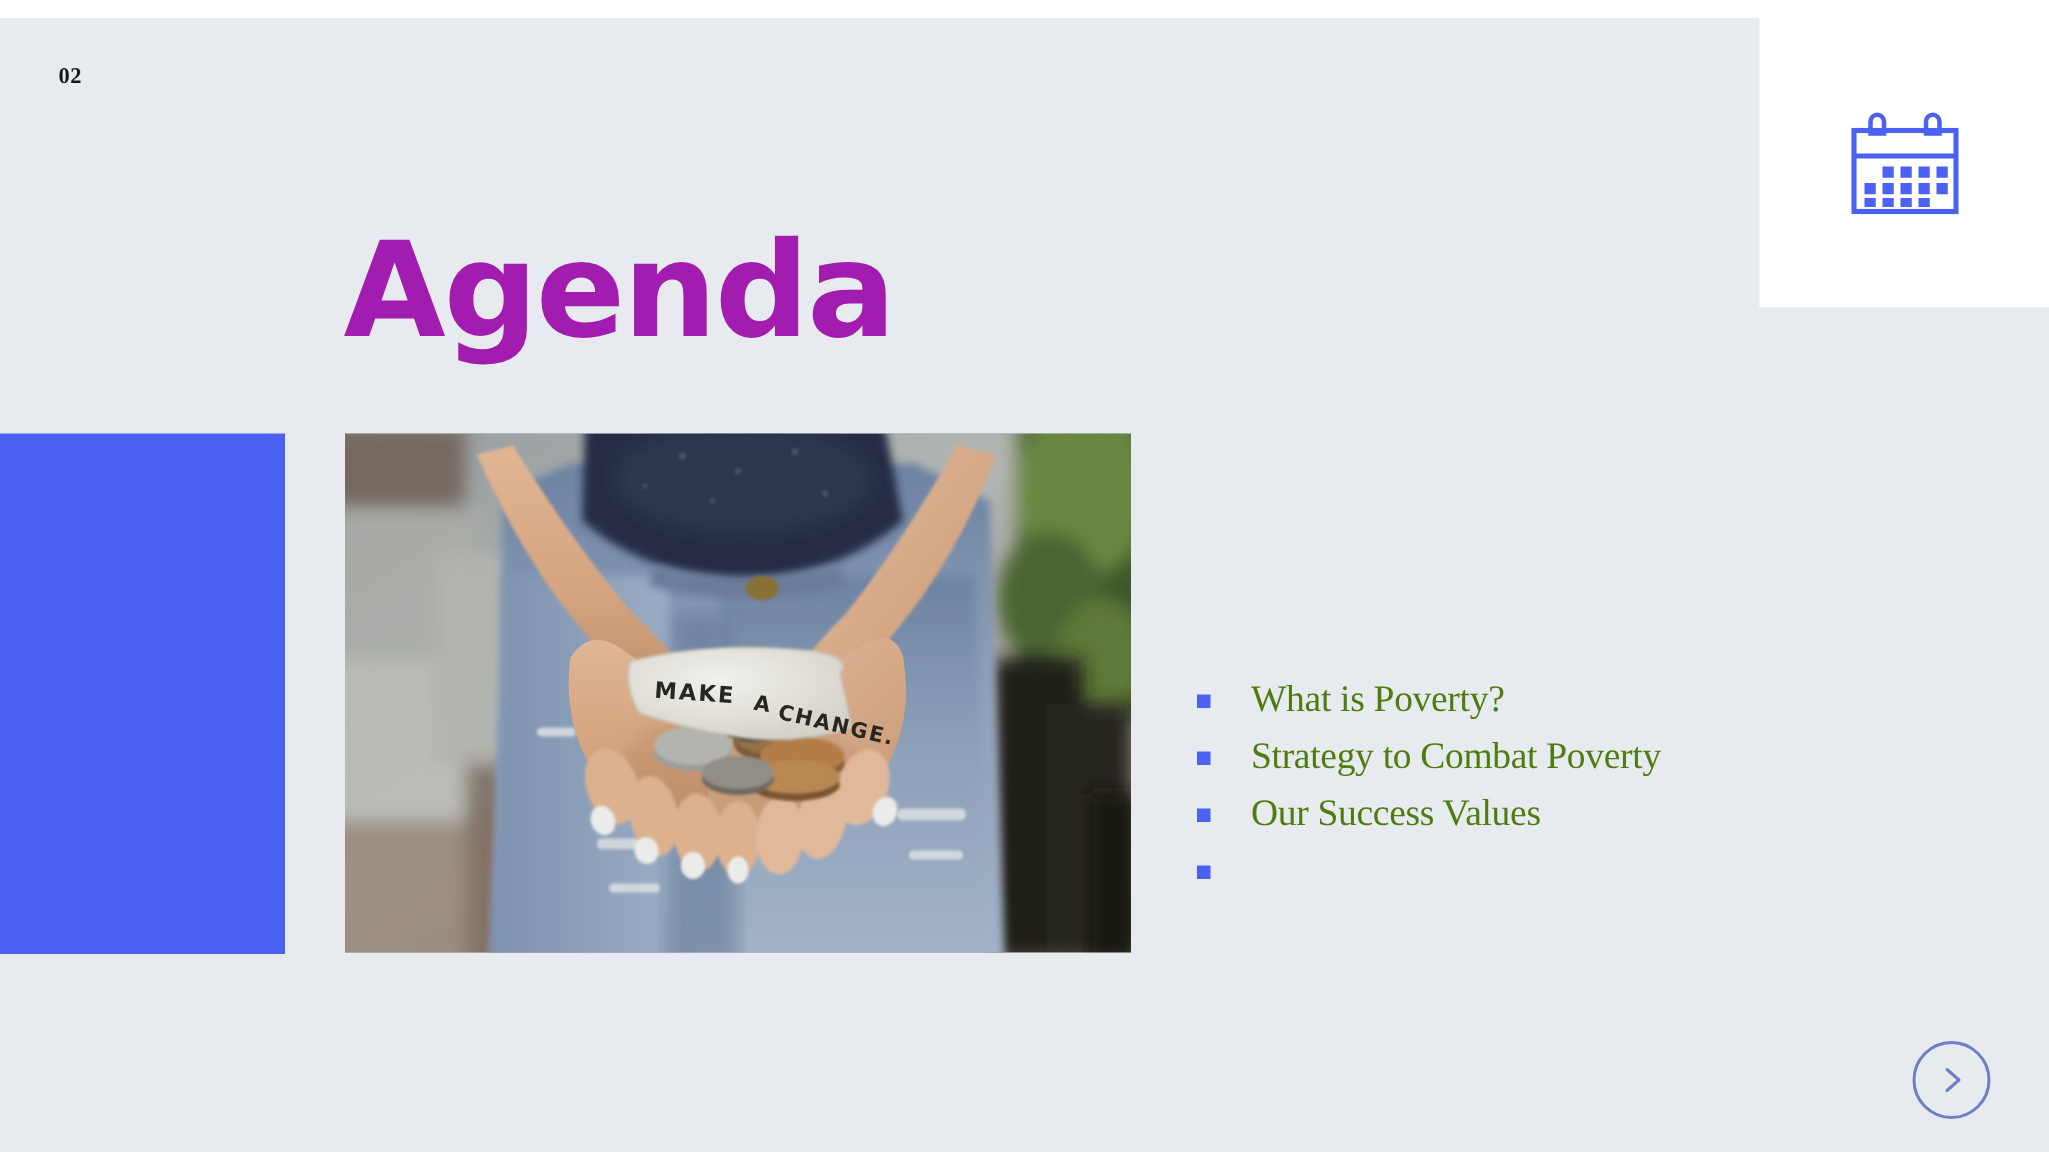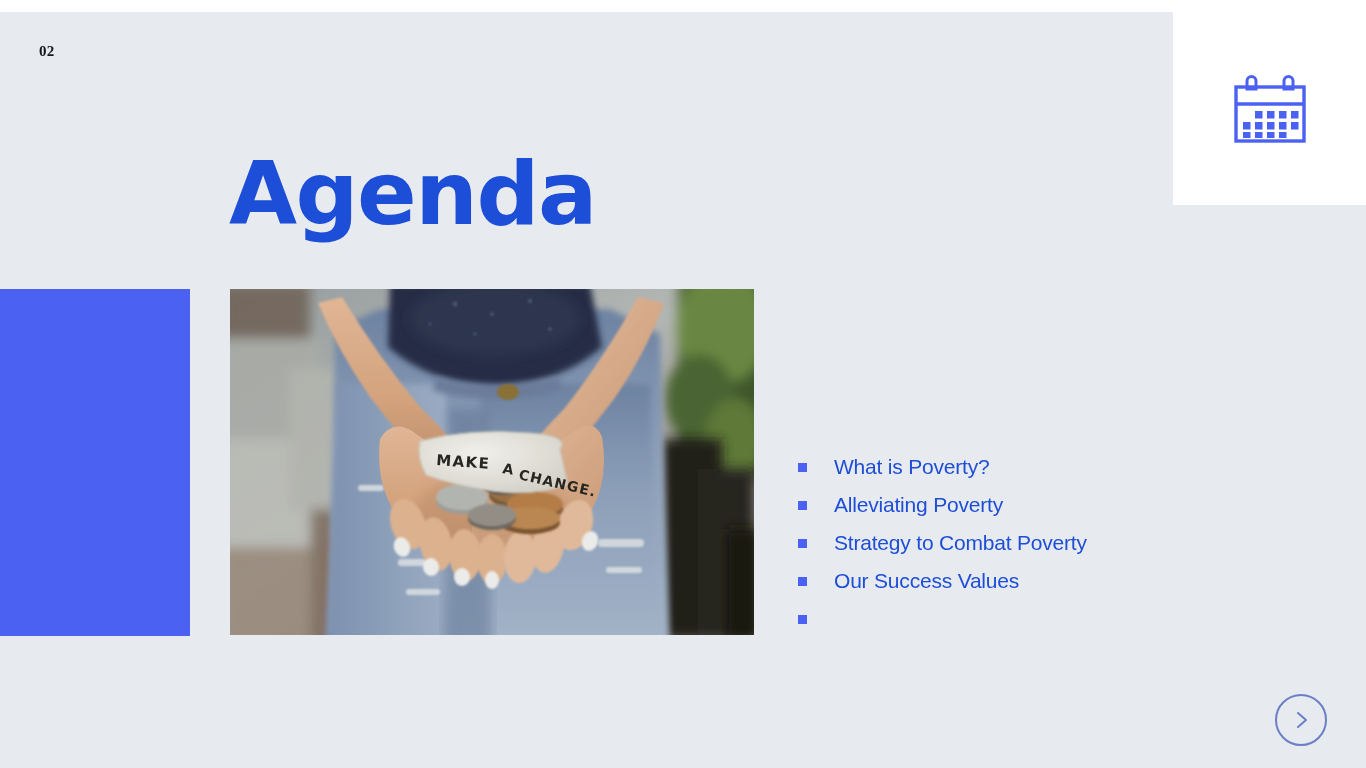--- a/index.html
+++ b/index.html
@@ -54,21 +54,21 @@
 
   
   .title {
     position: absolute;
     left: 229px;
     top: 138px;
     font-family: "DejaVu Sans", sans-serif;
     font-weight: bold;
     font-size: 88px;
     line-height: 1.0;
-    color: #1d4ed8;
+    color: #a21caf;
     letter-spacing: -1.5px;
   }
 
   
   .blue-block {
     position: absolute;
     left: 0px;
     top: 277px;
     width: 190px;
     height: 347px;
@@ -100,23 +100,23 @@
     height: 38px;
   }
   .agenda-bullet {
     width: 9px;
     height: 9px;
     background: #4A61F2;
     flex: 0 0 auto;
     margin-right: 27px;
   }
   .agenda-label {
-    font-family: Liberation Sans, sans-serif;
-    font-size: 21px;
-    color: #1d4ed8;
+    font-family: Liberation Serif, serif;
+    font-size: 25px;
+    color: #4d7c0f;
     white-space: nowrap;
     letter-spacing: -0.2px;
   }
 
   
   .next-button {
     position: absolute;
     left: 1275px;
     top: 682px;
     width: 52px;
@@ -350,24 +350,20 @@
     </svg>
   </div>
 
   <div class="agenda-list">
 
     <div class="agenda-item">
       <span class="agenda-bullet"></span>
       <span class="agenda-label">What is Poverty?</span>
     </div>
 
-    <div class="agenda-item">
-      <span class="agenda-bullet"></span>
-      <span class="agenda-label">Alleviating Poverty</span>
-    </div>
 
     <div class="agenda-item">
       <span class="agenda-bullet"></span>
       <span class="agenda-label">Strategy to Combat Poverty</span>
     </div>
 
     <div class="agenda-item">
       <span class="agenda-bullet"></span>
       <span class="agenda-label">Our Success Values</span>
     </div>

